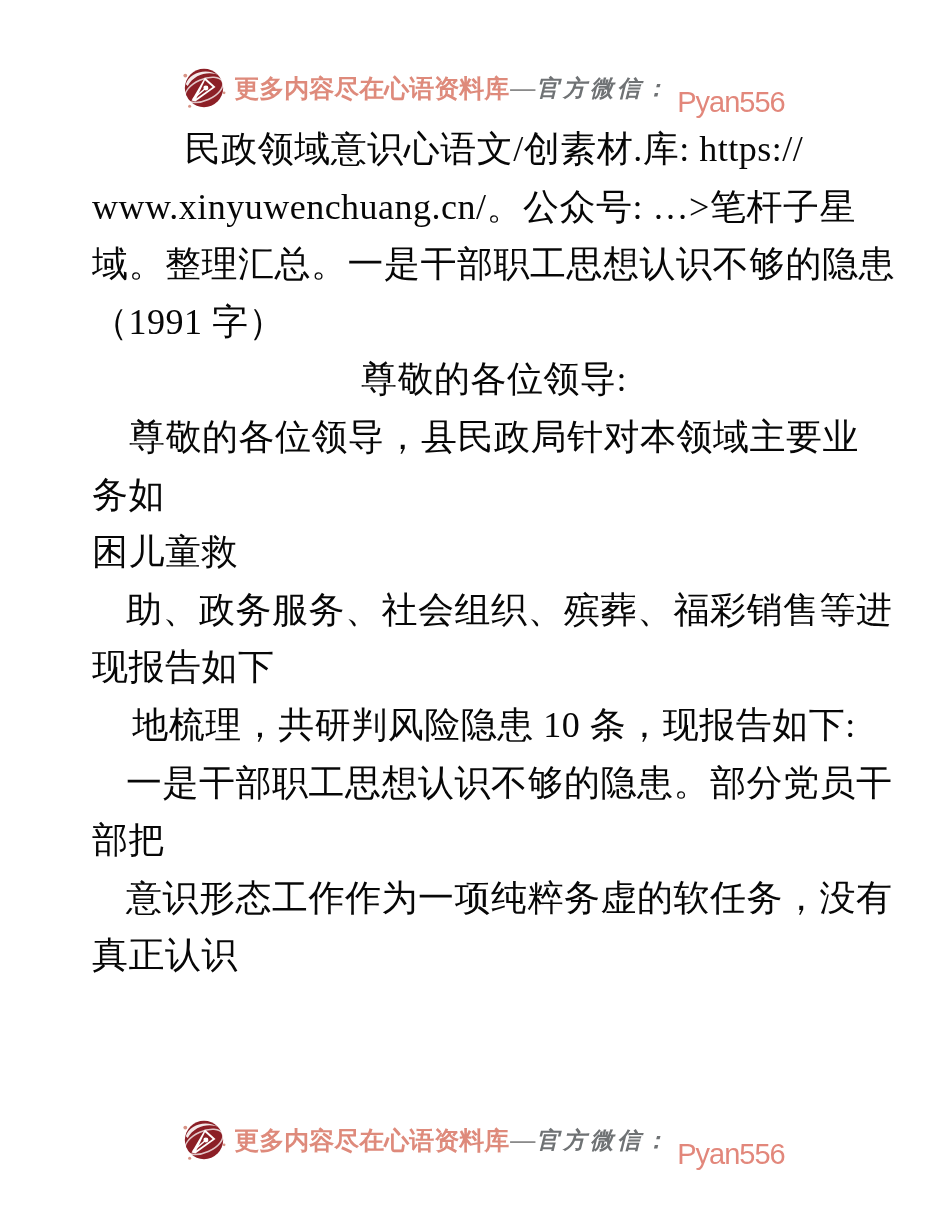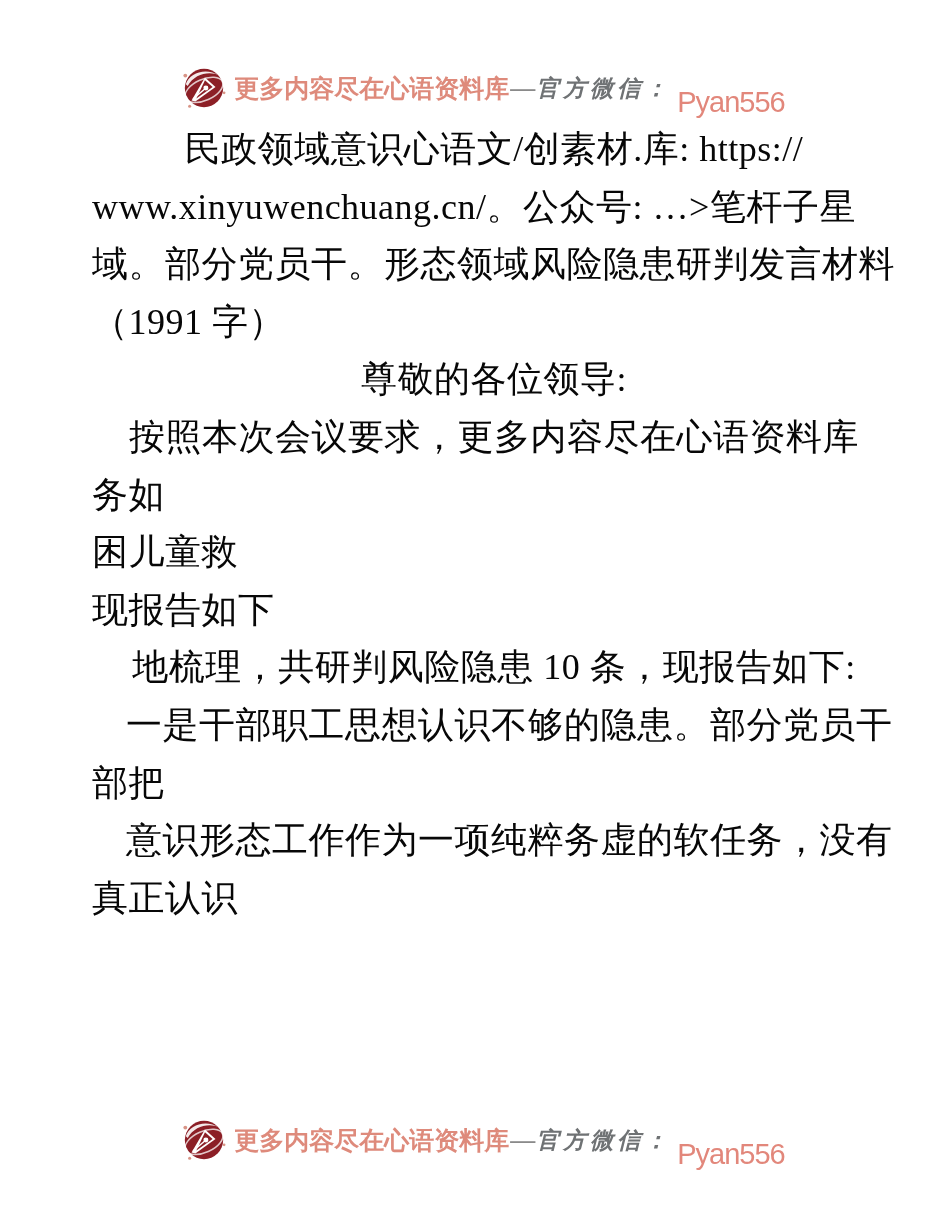--- a/index.html
+++ b/index.html
@@ -90,26 +90,27 @@
   </svg>
   <span class="brand-site">更多内容尽在心语资料库</span>
     <span class="brand-dash">—</span>
     <span class="brand-wechat">官方微信：</span>
     <span class="brand-id">Pyan556</span>
 </div>
 
 <div class="doc-body">
     <div class="line indent">民政领域意识心语文/创素材.库: https://</div>
     <div class="line">www.xinyuwenchuang.cn/。公众号: …&gt;笔杆子星</div>
-    <div class="line">域。部分党员干。形态领域风险隐患研判发言材料</div>
+    <div class="line">域。整理汇总。一是干部职工思想认识不够的隐患</div>
     <div class="line">（1991 字）</div>
     <div class="line indent">尊敬的各位领导:</div>
-    <div class="line indent">按照本次会议要求，更多内容尽在心语资料库</div>
+    <div class="line indent">尊敬的各位领导，县民政局针对本领域主要业</div>
     <div class="line">务如</div>
     <div class="line">困儿童救</div>
+    <div class="line indent">助、政务服务、社会组织、殡葬、福彩销售等进</div>
     <div class="line">现报告如下</div>
     <div class="line indent">地梳理，共研判风险隐患 10 条，现报告如下:</div>
     <div class="line indent">一是干部职工思想认识不够的隐患。部分党员干</div>
     <div class="line">部把</div>
     <div class="line indent">意识形态工作作为一项纯粹务虚的软任务，没有</div>
     <div class="line">真正认识</div>
   </div>
 
 <div class="brandbar bottom">
   <svg class="brand-logo" viewBox="0 0 48 48" aria-hidden="true">

